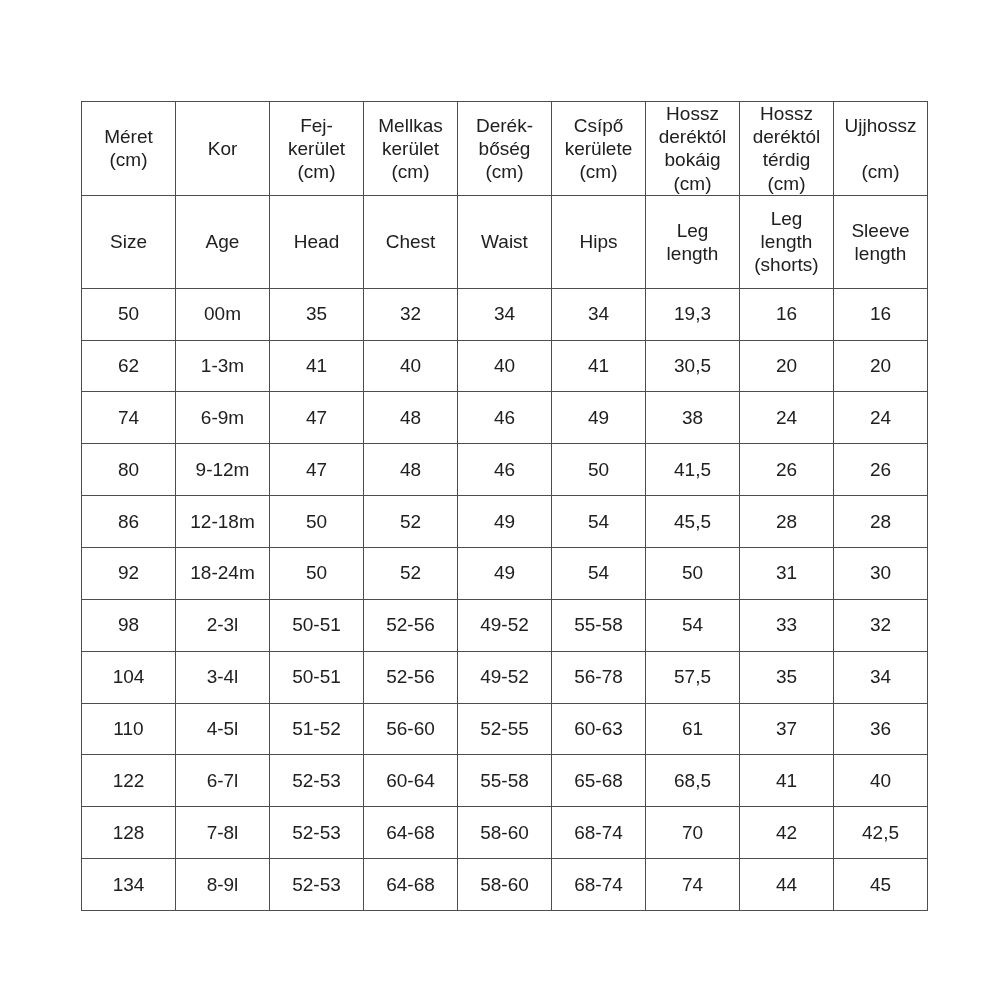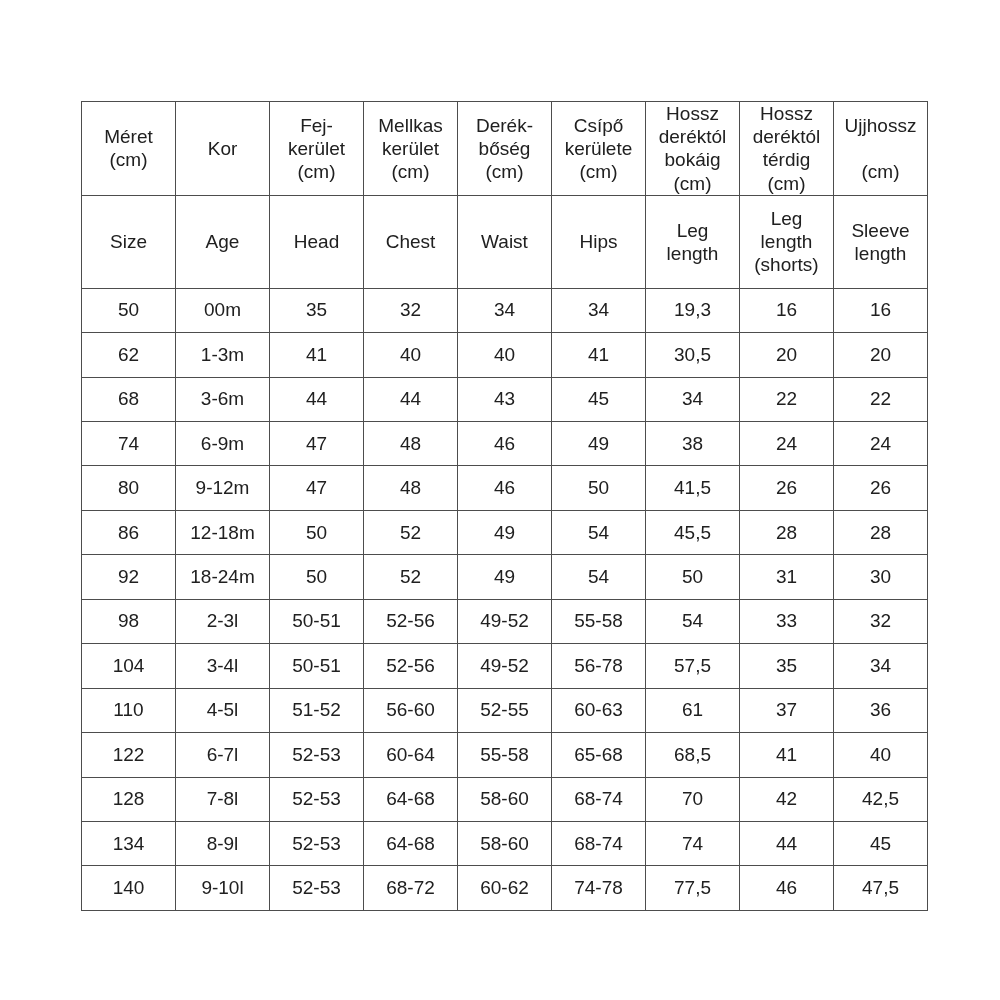--- a/index.html
+++ b/index.html
@@ -112,31 +112,20 @@
           <td>1-3m</td>
           <td>41</td>
           <td>40</td>
           <td>40</td>
           <td>41</td>
           <td>30,5</td>
           <td>20</td>
           <td>20</td>
         </tr>
         <tr>
-          <td>68</td>
-          <td>3-6m</td>
-          <td>44</td>
-          <td>44</td>
-          <td>43</td>
-          <td>45</td>
-          <td>34</td>
-          <td>22</td>
-          <td>22</td>
-        </tr>
-        <tr>
           <td>74</td>
           <td>6-9m</td>
           <td>47</td>
           <td>48</td>
           <td>46</td>
           <td>49</td>
           <td>38</td>
           <td>24</td>
           <td>24</td>
         </tr>
@@ -232,26 +221,15 @@
           <td>134</td>
           <td>8-9l</td>
           <td>52-53</td>
           <td>64-68</td>
           <td>58-60</td>
           <td>68-74</td>
           <td>74</td>
           <td>44</td>
           <td>45</td>
         </tr>
-        <tr>
-          <td>140</td>
-          <td>9-10l</td>
-          <td>52-53</td>
-          <td>68-72</td>
-          <td>60-62</td>
-          <td>74-78</td>
-          <td>77,5</td>
-          <td>46</td>
-          <td>47,5</td>
-        </tr>
       </tbody>
   </table>
 </div>
 
 </body></html>

